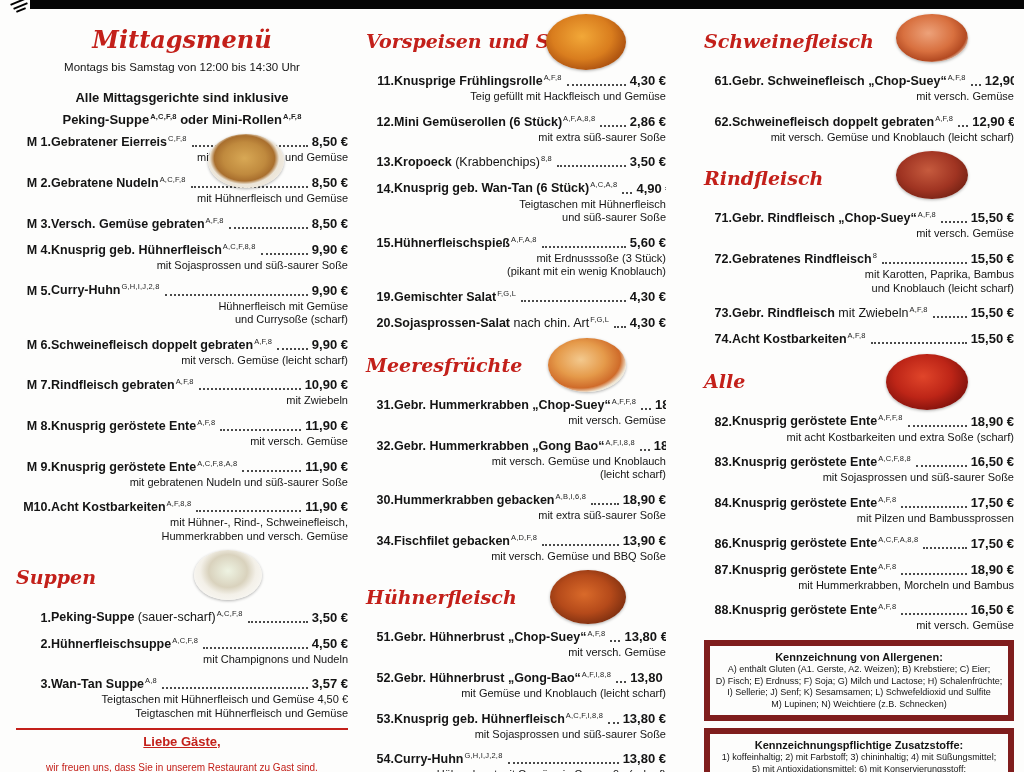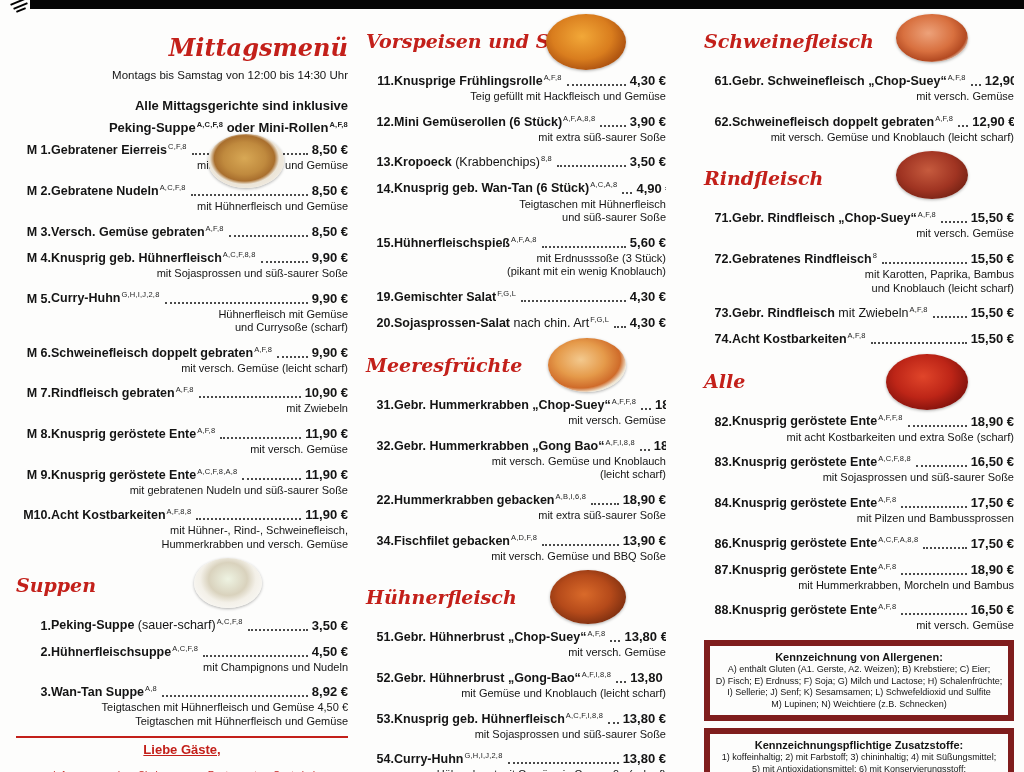--- a/index.html
+++ b/index.html
@@ -18,21 +18,21 @@
 
   .col { position:absolute; top:10px; bottom:0; }
   .col-left  { left:16px;  width:332px; }
   .col-mid   { left:366px; width:300px; }
   .col-right { left:704px; width:310px; }
 
   .script { font-family:"DejaVu Serif", serif; font-style:italic; font-weight:700; color:var(--red); }
   .h1 { font-size:24px; line-height:28px; }
   .h2 { font-size:19px; line-height:22px; }
 
-  .lunch-head { text-align:right; padding-top:24px; }
+  .lunch-head { text-align:center; padding-top:16px; }
   .sub { font-size:11.5px; line-height:15px; }
   .sub.first { margin-top:6px; }
   .incl { font-weight:700; font-size:13px; line-height:19px; margin-top:13px; }
 
   .sec-head { position:relative; height:54px; display:flex; align-items:center; margin-top:4px; }
   .sec-head .photo { right:40px; top:0; }
   .col-right .sec-head .photo { right:46px; }
 
   .items { margin-top:2px; }
   .item { margin-bottom:7px;text-align:right; }
@@ -224,21 +224,21 @@
       <span class="price">4,50 €</span>
     </div>
     <div class="desc">mit Champignons und Nudeln</div>
   </div>
 
   <div class="item">
     <div class="row">
       <span class="num">3.</span>
       <span class="name"><b>Wan-Tan Suppe</b><span class="name2"></span><sup class="codes">A,8</sup></span>
       <span class="dots"></span>
-      <span class="price">8,92 €</span>
+      <span class="price">3,57 €</span>
     </div>
     <div class="desc">Teigtaschen mit Hühnerfleisch und Gemüse 4,50 €
 Teigtaschen mit Hühnerfleisch und Gemüse</div>
   </div>
 </div>
 
   <div class="guest-box">
     <div class="guest-title">Liebe Gäste,</div>
     <div class="guest-body">wir freuen uns, dass Sie in unserem Restaurant zu Gast sind.
 Sie können unsere Räumlichkeiten mit einer sehr hohen
@@ -262,21 +262,21 @@
       <span class="price">4,30 €</span>
     </div>
     <div class="desc">Teig gefüllt mit Hackfleisch und Gemüse</div>
   </div>
 
   <div class="item">
     <div class="row">
       <span class="num">12.</span>
       <span class="name"><b>Mini Gemüserollen (6 Stück)</b><span class="name2"></span><sup class="codes">A,F,A,8,8</sup></span>
       <span class="dots"></span>
-      <span class="price">3,90 €</span>
+      <span class="price">2,86 €</span>
     </div>
     <div class="desc">mit extra süß-saurer Soße</div>
   </div>
 
   <div class="item">
     <div class="row">
       <span class="num">13.</span>
       <span class="name"><b>Kropoeck</b><span class="name2"> (Krabbenchips)</span><sup class="codes">8,8</sup></span>
       <span class="dots"></span>
       <span class="price">3,50 €</span>
@@ -348,21 +348,21 @@
       <span class="name"><b>Gebr. Hummerkrabben „Gong Bao“</b><span class="name2"></span><sup class="codes">A,F,I,8,8</sup></span>
       <span class="dots"></span>
       <span class="price">18,90 €</span>
     </div>
     <div class="desc">mit versch. Gemüse und Knoblauch
 (leicht scharf)</div>
   </div>
 
   <div class="item">
     <div class="row">
-      <span class="num">22.</span>
+      <span class="num">30.</span>
       <span class="name"><b>Hummerkrabben gebacken</b><span class="name2"></span><sup class="codes">A,B,I,6,8</sup></span>
       <span class="dots"></span>
       <span class="price">18,90 €</span>
     </div>
     <div class="desc">mit extra süß-saurer Soße</div>
   </div>
 
   <div class="item">
     <div class="row">
       <span class="num">34.</span>

